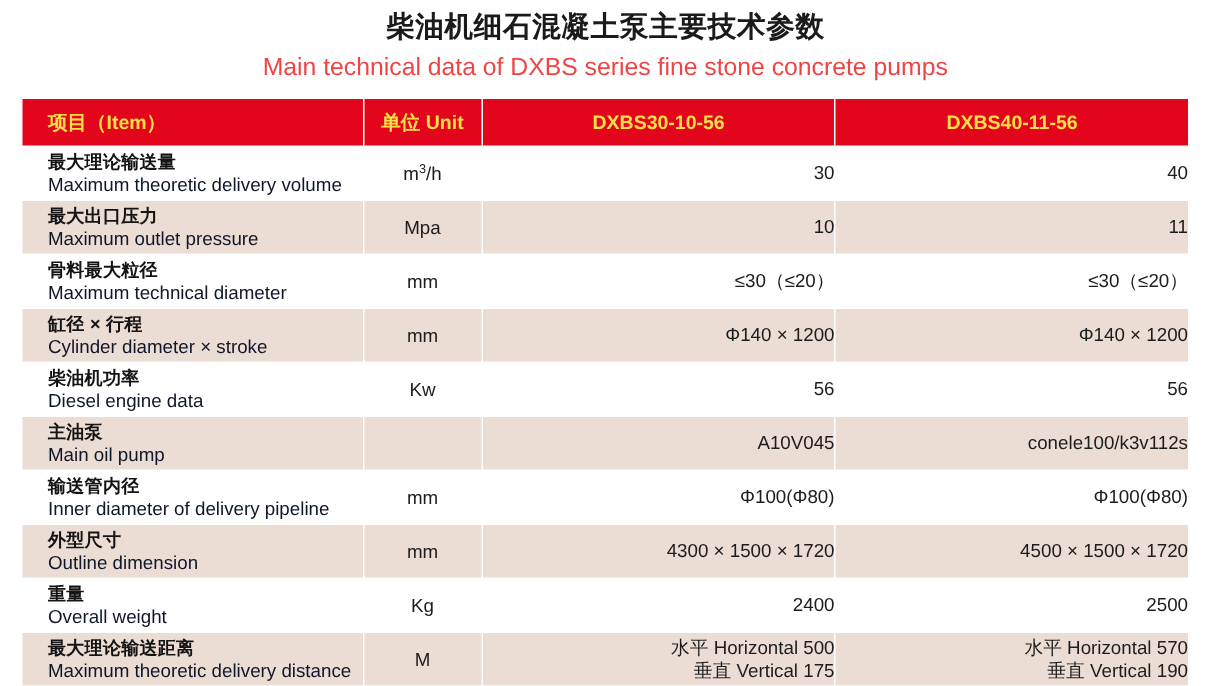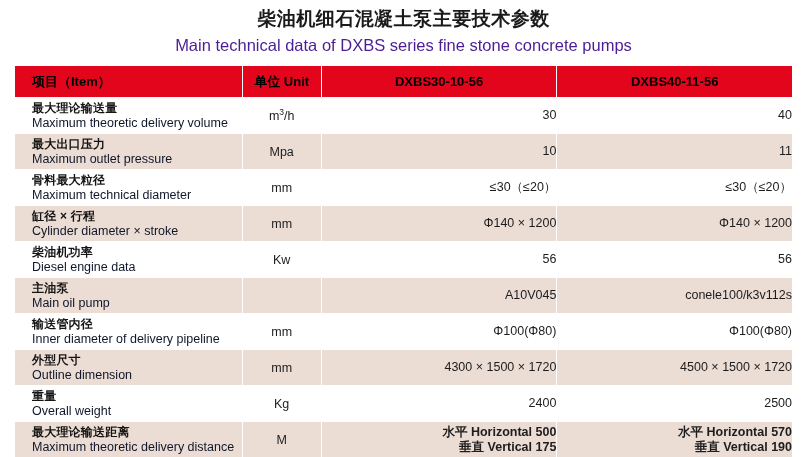--- a/index.html
+++ b/index.html
@@ -27,21 +27,21 @@
   .title-cn {
     font-size: 19px;
     font-weight: bold;
     color: #1a1a1a;
     letter-spacing: 0.5px;
     line-height: 26px;
   }
   .title-en {
     font-size: 16.5px;
     font-weight: normal;
-    color: #4c1d95;
+    color: #ef4444;
     line-height: 24px;
     margin-top: 1px;
   }
 
   
   .table-wrap {
     margin: 8px 14px 0 14px;
     width: 779px;
   }
   table.spec {
@@ -51,21 +51,21 @@
     table-layout: fixed;
   }
 
   col.c-item { width: 226px; }
   col.c-unit { width: 78px;  }
   col.c-m1   { width: 234px; }
   col.c-m2   { width: 234px; }
 
   thead th {
     background: #e3051b;
-    color: #000000;
+    color: #fde047;
     height: 31px;
     font-size: 13px;
     font-weight: bold;
     vertical-align: middle;
   }
   th.h-item {
     text-align: left;
     padding-left: 17px;
   }
   th.h-unit, th.h-model { text-align: center; }
@@ -103,21 +103,21 @@
     font-size: 12.5px;
   }
   td.unit sup { font-size: 8.5px; vertical-align: super; }
 
   td.val {
     text-align: right;
     font-size: 12.5px;
     line-height: 15px;
     white-space: nowrap;
   }
-  td.val .line { display: block; font-weight: bold; }
+  td.val .line { display: block; }
 </style>
 </head>
 <body>
 
 <div class="page">
 
   <div class="titles">
     <div class="title-cn">柴油机细石混凝土泵主要技术参数</div>
     <div class="title-en">Main technical data of DXBS series fine stone concrete pumps</div>
   </div>

